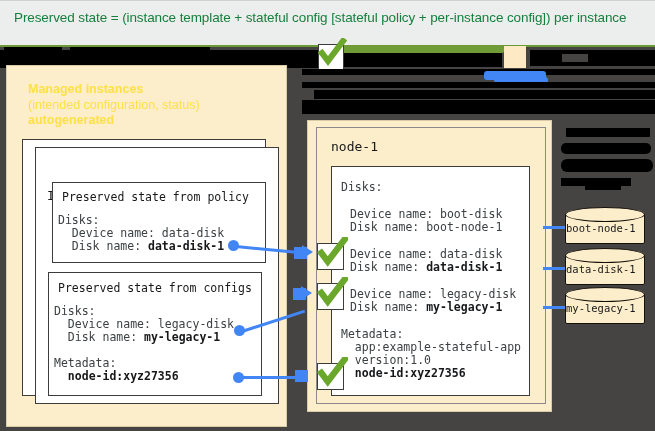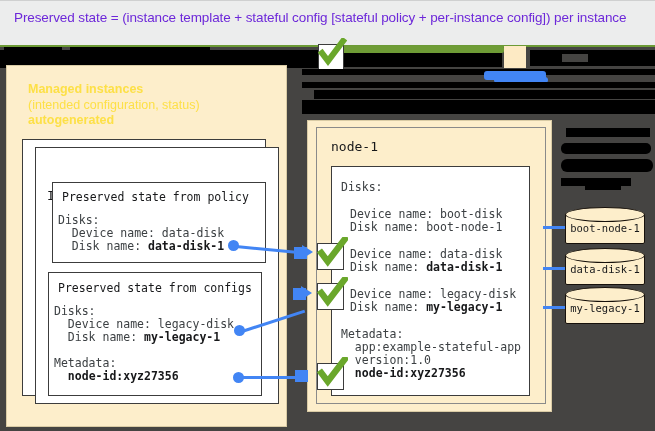--- a/index.html
+++ b/index.html
@@ -12,21 +12,21 @@
   #stage{position:absolute;inset:0;width:655px;height:431px;}
 
   
   .caption-band{
     position:absolute;left:0;top:0;width:655px;height:45px;
     background:#eceded;
     border-top:1px solid #cfd0d0;
   }
   .caption-text{
     position:absolute;left:14px;top:9px;
-    font-size:13.5px;color:#6d28d9;white-space:nowrap;
+    font-size:13.5px;color:#15803d;white-space:nowrap;
     letter-spacing:-0.1px;
   }
   .green-rule{
     position:absolute;left:0;top:45px;width:655px;height:2px;
     background:#6c9a35;
   }
 
   
   .redact{position:absolute;background:#000;}
   .redact-blue{position:absolute;background:#4285f4;border-radius:3px;}
@@ -96,21 +96,21 @@
   
   .disk{
     position:absolute;width:78px;height:28px;background:#fdeecb;
     border:1.4px solid #16100a;border-radius:2px;
   }
   .disk::before{
     content:"";position:absolute;left:-1.4px;top:-8px;width:78px;height:13px;
     background:#fdeecb;border:1.4px solid #16100a;border-radius:50%;
   }
   .disk-label{
-    position:absolute;left:0;top:7px;width:78px;text-align:center;
+    position:absolute;left:0;top:7px;width:78px;
     font-size:10.5px;color:#17181a;z-index:2;
   }
   .disk-link{position:absolute;height:3px;background:#4285f4;}
 </style>
 </head>
 <body>
 
 <div id="stage">
 
   <div class="caption-band">

